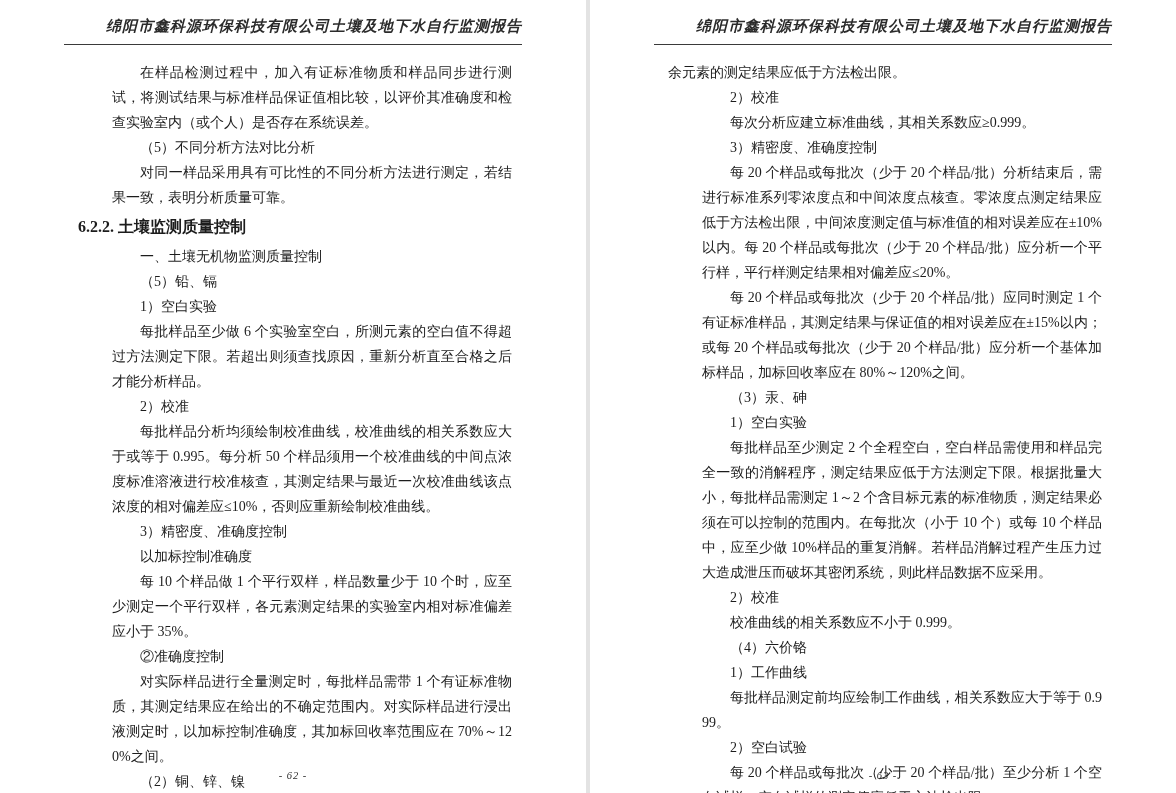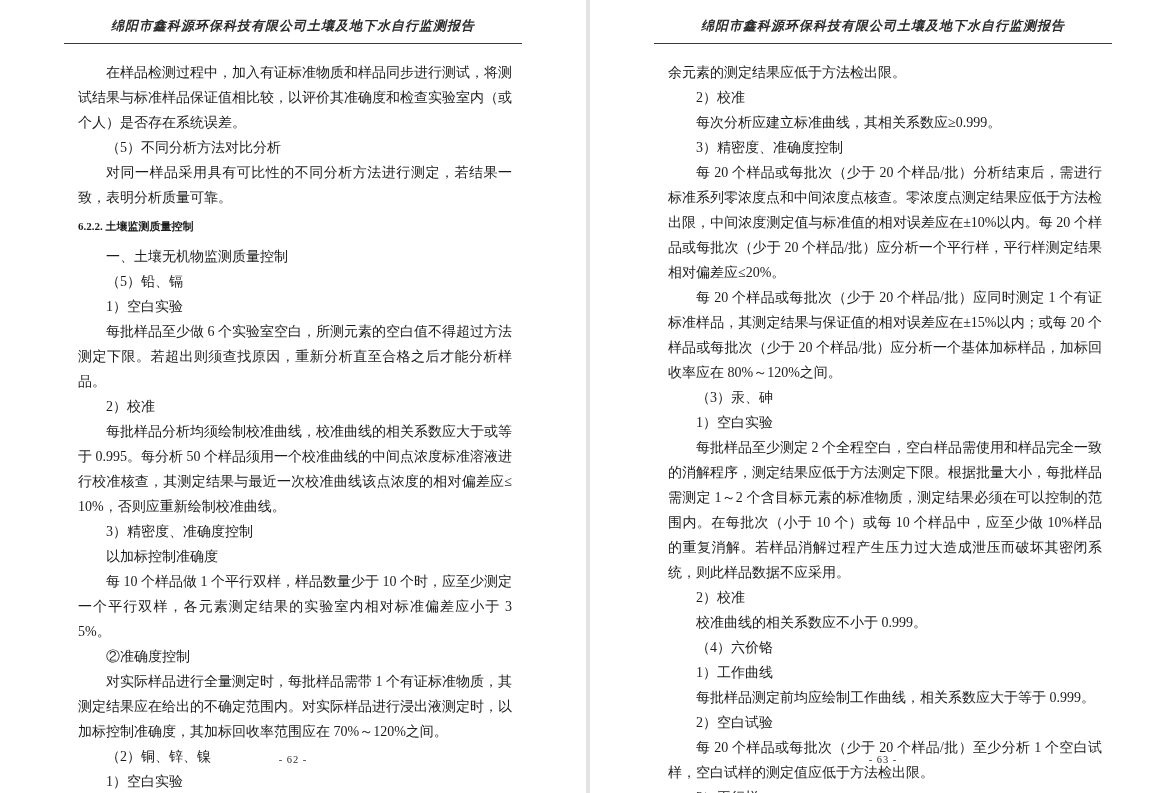--- a/index.html
+++ b/index.html
@@ -28,22 +28,22 @@
     width: 4px;
     height: 793px;
     background: #e3e3e3;
     flex: 0 0 auto;
   }
   .running-header {
     position: absolute;
     top: 17px;
     left: 64px;
     right: 64px;
-    text-align: center;
-    font-size: 13px;
+    text-align: right;
+    font-size: 15px;
     font-style: italic;
     font-weight: bold;
     color: #2b2b2b;
     letter-spacing: 1px;
     border-bottom: 1.5px solid #3a3a3a;
     padding-bottom: 8px;
   }
   .page-body {
     position: absolute;
     top: 60px;
@@ -52,39 +52,40 @@
     color: #1c1c1c;
   }
   .para {
     margin: 0;
     font-size: 14px;
     line-height: 25px;
     text-align: justify;
     text-justify: inter-ideograph;
     word-break: break-all;
   }
-  .para.body { text-indent: 2em; }
+  .para.body { text-indent: 2em; margin-left: 34px; }
   .para.flush { text-indent: 0; }
   .para.heading {
     text-indent: 0;
     font-weight: bold;
-    font-size: 11px;
+    font-size: 16px;
     line-height: 27px;
     margin: 3px 0 4px 0;
     text-align: left;
   }
   .page-footer {
     position: absolute;
-    bottom: 28px;
+    bottom: 12px;
     left: 0;
     right: 0;
     text-align: center;
     font-size: 10.5px;
     color: #2b2b2b;
     letter-spacing: 1px;
+    font-style: italic;
   }
 </style>
 </head>
 <body>
 
 <div class="spread">
 
   <div class="page">
     <div class="running-header">
       <span>绵阳市鑫科源环保科技有限公司土壤及地下水自行监测报告</span>

